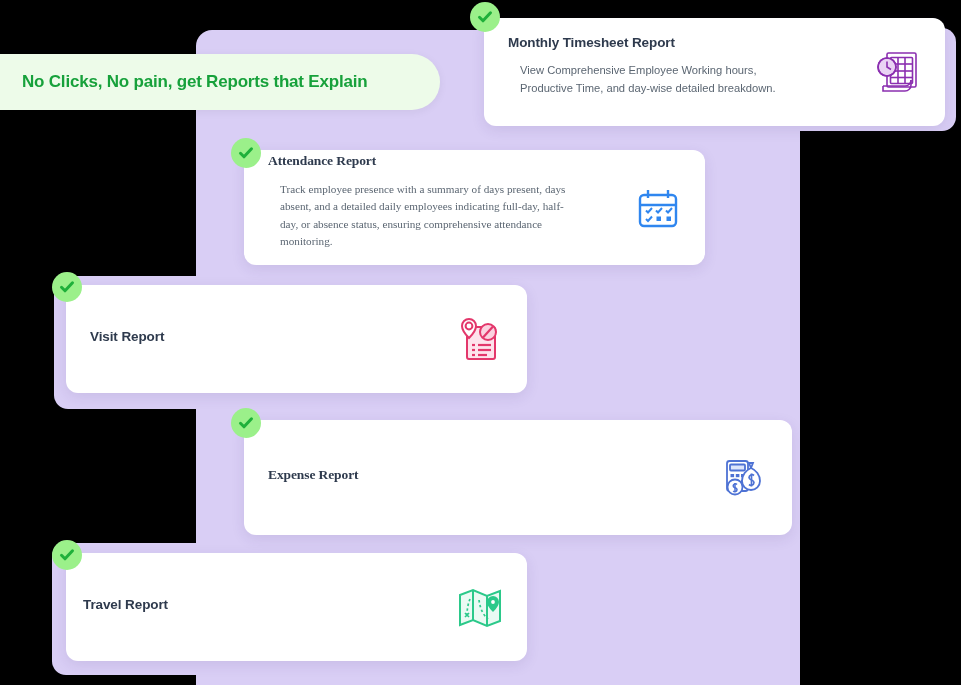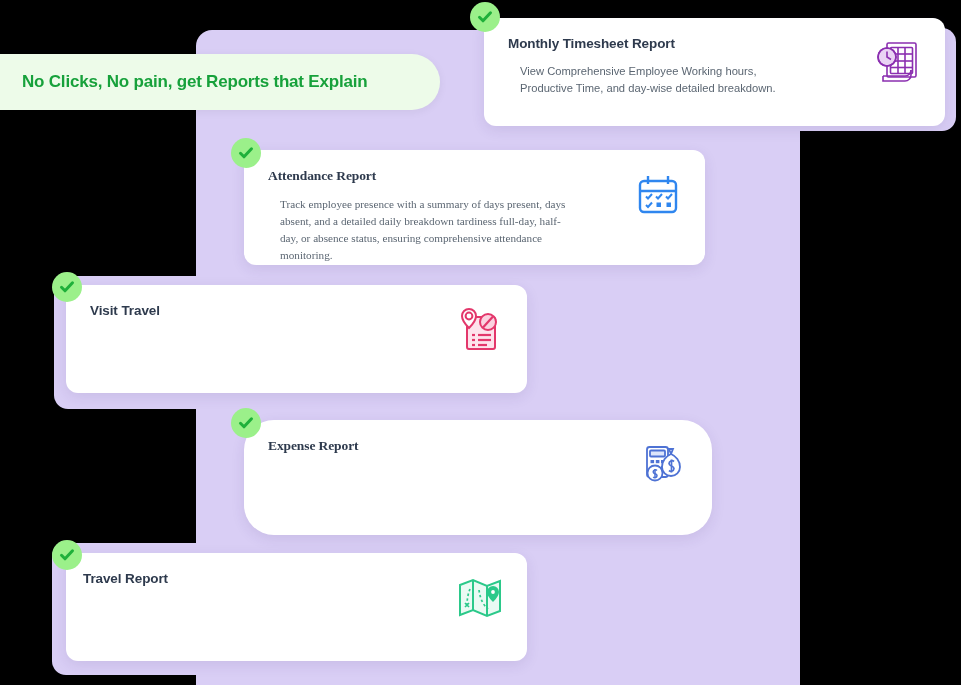--- a/index.html
+++ b/index.html
@@ -86,21 +86,21 @@
 
   
   .card {
     position: absolute;
     background: #ffffff;
     border-radius: 12px;
     box-shadow: 0 4px 14px rgba(60, 40, 110, 0.10);
     box-sizing: border-box;
     padding: 18px 22px 18px 24px;
     display: flex;
-    align-items: flex-start;
+    align-items: center;
     justify-content: space-between;
   }
   .card-text {
     max-width: 300px;
   }
   .card-title {
     color: #2e3a4d;
     font-size: 13.5px;
     font-weight: bold;
     margin: 0 0 6px 0;
@@ -117,21 +117,21 @@
     width: 50px;
     height: 50px;
     margin-top: 2px;
   }
   .card-icon svg { display: block; width: 50px; height: 50px; }
 
   
   .card-timesheet { left: 484px; top: 18px;  width: 461px; height: 108px; }
   .card-attendance{ left: 244px; top: 150px; width: 461px; height: 115px; }
   .card-visit     { left: 66px;  top: 285px; width: 461px; height: 108px; }
-  .card-expense   { left: 244px; top: 420px; width: 468px; height: 115px; border-radius: 30px; }
+  .card-expense   { left: 244px; top: 420px; width: 548px; height: 115px; }
   .card-travel    { left: 66px;  top: 553px; width: 461px; height: 108px; padding-left: 17px; }
 
   .card-attendance .card-text,
   .card-expense .card-text { max-width: 315px; font-family: Liberation Serif, serif; }
 
   
   .check-badge {
     position: absolute;
     width: 30px;
     height: 30px;
@@ -187,21 +187,21 @@
   </div>
   <div class="check-badge badge-timesheet">
     <svg viewBox="0 0 18 18">
         <path d="M3.5 9.3 L7 12.8 L14.5 4.8" stroke="#1fb03a" stroke-width="3" fill="none" stroke-linecap="round" stroke-linejoin="round"></path>
       </svg>
   </div>
 
   <div class="card card-attendance">
     <div class="card-text">
       <p class="card-title">Attendance Report</p>
-      <p class="card-desc">Track employee presence with a summary of days present, days absent, and a detailed daily breakdown tardiness full-day, half-day, or absence status, ensuring comprehensive attendance monitoring.</p>
+      <p class="card-desc">Track employee presence with a summary of days present, days absent, and a detailed daily employees indicating full-day, half-day, or absence status, ensuring comprehensive attendance monitoring.</p>
     </div>
     <div class="card-icon">
       <svg viewBox="0 0 50 50" fill="none" stroke="#2f86ef" stroke-width="2.4">
         <line x1="15" y1="6" x2="15" y2="14"></line>
         <line x1="35" y1="6" x2="35" y2="14"></line>
         <rect x="7" y="11" width="36" height="31" rx="4"></rect>
         <line x1="7" y1="21" x2="43" y2="21"></line>
         <path d="M13 26.5 l2 2 l4 -4.5" stroke-width="2"></path>
         <path d="M23 26.5 l2 2 l4 -4.5" stroke-width="2"></path>
         <path d="M33 26.5 l2 2 l4 -4.5" stroke-width="2"></path>
@@ -212,21 +212,21 @@
     </div>
   </div>
   <div class="check-badge badge-attendance">
     <svg viewBox="0 0 18 18">
         <path d="M3.5 9.3 L7 12.8 L14.5 4.8" stroke="#1fb03a" stroke-width="3" fill="none" stroke-linecap="round" stroke-linejoin="round"></path>
       </svg>
   </div>
 
   <div class="card card-visit">
     <div class="card-text">
-      <p class="card-title">Visit Travel</p>
+      <p class="card-title">Visit Report</p>
     </div>
     <div class="card-icon">
       <svg viewBox="0 0 50 50" fill="none" stroke="#e3376b" stroke-width="2">
         <path d="M14 12 h24 a2 2 0 0 1 2 2 v28 a2 2 0 0 1 -2 2 h-24 a2 2 0 0 1 -2 -2 v-28 a2 2 0 0 1 2 -2 z" fill="#fde3ec"></path>
         <line x1="17" y1="30" x2="20" y2="30" stroke-width="2.2"></line>
         <line x1="23" y1="30" x2="36" y2="30" stroke-width="2.2"></line>
         <line x1="17" y1="35" x2="20" y2="35" stroke-width="2.2"></line>
         <line x1="23" y1="35" x2="36" y2="35" stroke-width="2.2"></line>
         <line x1="17" y1="40" x2="20" y2="40" stroke-width="2.2"></line>
         <line x1="23" y1="40" x2="32" y2="40" stroke-width="2.2"></line>

